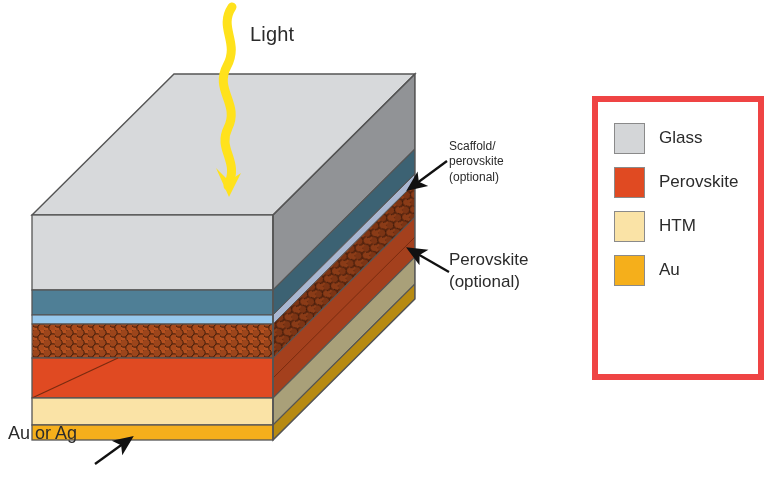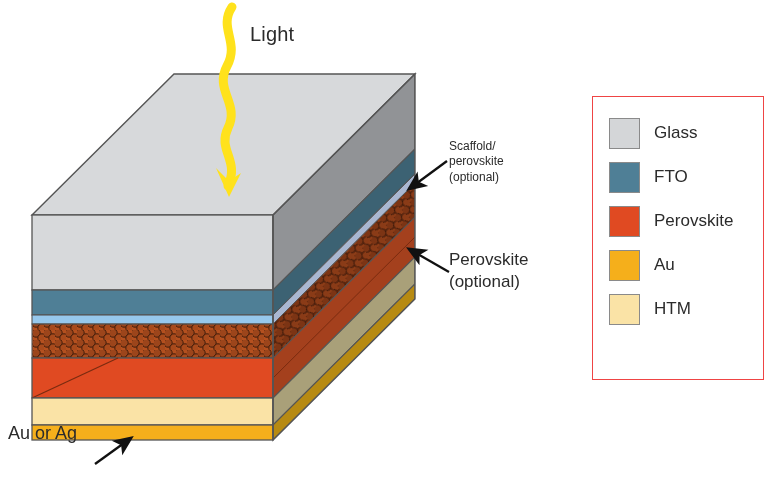--- a/index.html
+++ b/index.html
@@ -8,21 +8,21 @@
   svg#fig{position:absolute;left:0;top:0;width:768px;height:481px;}
 
   .lbl{position:absolute;color:#2b2b2b;font-family:"Liberation Sans",sans-serif;}
   #light-label{left:250px;top:23px;font-size:20px;letter-spacing:.2px;}
   #scaffold-label{left:449px;top:139px;font-size:12px;line-height:1.28;}
   #perov-label{left:449px;top:249px;font-size:17px;line-height:1.28;}
   #au-ag-label{left:8px;top:423px;font-size:18px;}
 
   
   #legend{position:absolute;left:592px;top:96px;width:172px;height:284px;
-          background:#ffffff;border:1px solid #ef4444;box-sizing:border-box;}
+          background:#ffffff;border:6px solid #ef4444;box-sizing:border-box;}
   #legend-list{margin:0;padding:16px 0 0 16px;list-style:none;}
   .leg-row{display:flex;align-items:center;height:40px;margin-bottom:4px;}
   .leg-sw{width:29px;height:29px;border:1px solid #8a8a8a;flex:0 0 auto;}
   .leg-tx{margin-left:14px;font-size:17px;color:#2b2b2b;white-space:nowrap;}
   .leg-tx sub{font-size:11px;vertical-align:baseline;position:relative;top:3px;}
 </style>
 </head>
 <body>
 
 <div id="stage">
@@ -103,31 +103,27 @@
 
   <div class="lbl" id="au-ag-label">Au or Ag</div>
 
   <div id="legend">
     <ul id="legend-list">
       <li class="leg-row">
         <span class="leg-sw" style="background:#D4D6D8"></span>
         <span class="leg-tx">Glass</span>
       </li>
       <li class="leg-row">
-        <span class="leg-sw" style="background:#4F7F96"></span>
-        <span class="leg-tx">FTO</span>
-      </li>
-      <li class="leg-row">
         <span class="leg-sw" style="background:#E04A22"></span>
         <span class="leg-tx">Perovskite</span>
       </li>
       <li class="leg-row">
+        <span class="leg-sw" style="background:#FAE3A6"></span>
+        <span class="leg-tx">HTM</span>
+      </li>
+      <li class="leg-row">
         <span class="leg-sw" style="background:#F5AF1B"></span>
         <span class="leg-tx">Au</span>
-      </li>
-      <li class="leg-row">
-        <span class="leg-sw" style="background:#FAE3A6"></span>
-        <span class="leg-tx">HTM</span>
       </li>
     </ul>
   </div>
 
 </div>
 
 </body></html>

